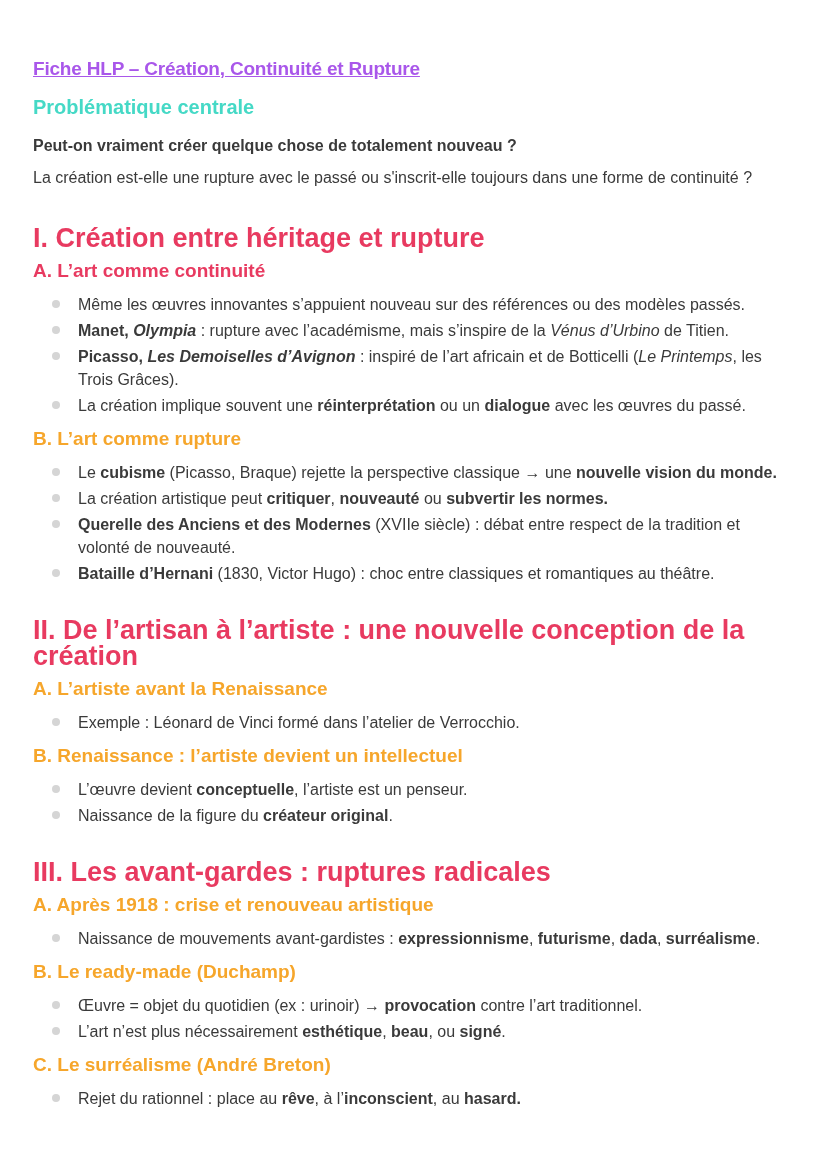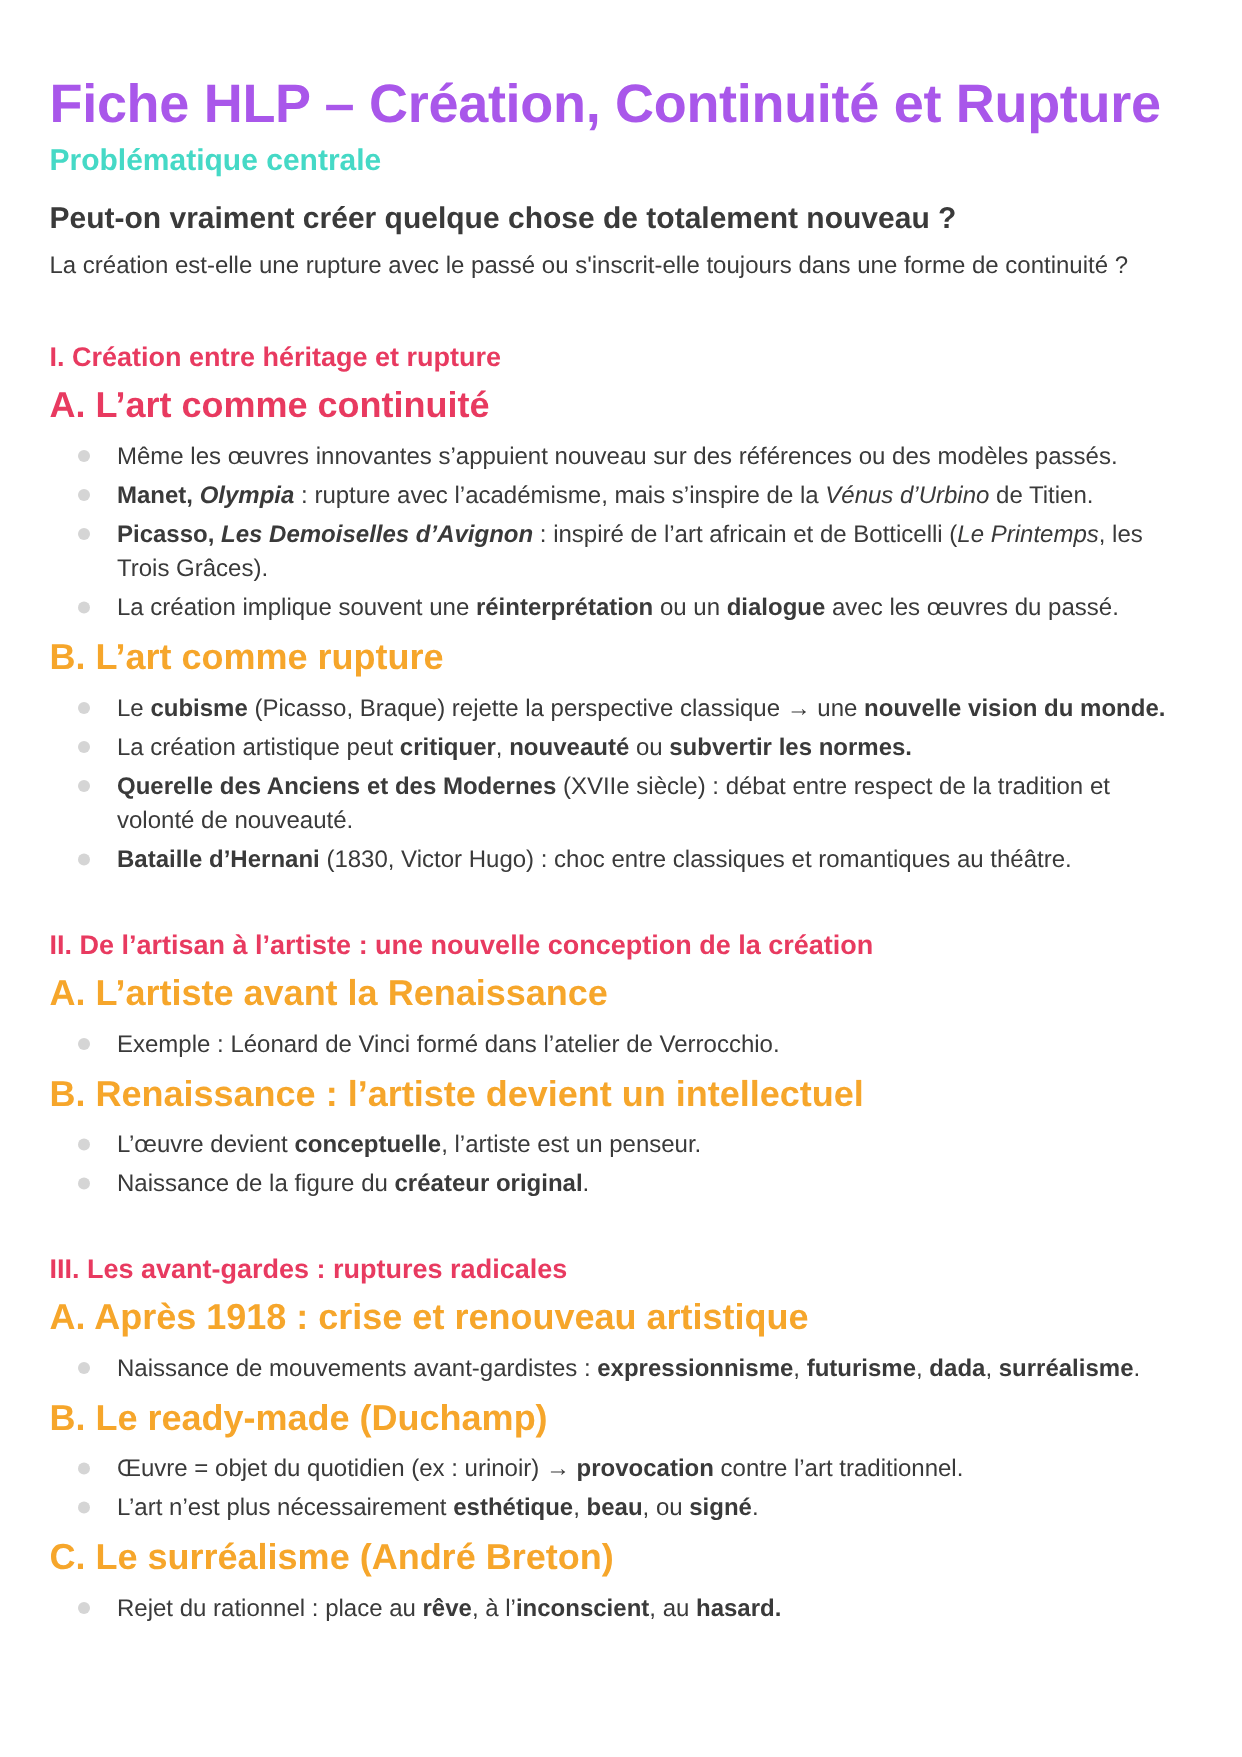--- a/index.html
+++ b/index.html
@@ -6,26 +6,26 @@
     --purple:#a957ea; --teal:#45d9c6; --pink:#e83a60; --orange:#f6a62b;
     --bullet:#d5d5d5; --text:#3a3a3a;
   }
   *{box-sizing:border-box;}
   html,body{margin:0;padding:0;}
   body{
     width:828px;height:1171px;background:#ffffff;overflow:hidden;
     font-family:"Liberation Sans",sans-serif;color:var(--text);
   }
   .page{padding:52px 33px 0 33px;}
-  .title{font-size:36px;line-height:33px;font-weight:bold;margin:0;color:var(--purple);letter-spacing:-0.2px;}
+  .title{font-size:19px;line-height:33px;font-weight:bold;margin:0;color:var(--purple);letter-spacing:-0.2px;text-decoration:underline;}
   .subtitle{font-size:20px;line-height:25px;font-weight:bold;margin:10px 0 0;color:var(--teal);}
-  .q{font-size:20px;line-height:24px;font-weight:bold;margin:14px 0 0;}
+  .q{font-size:16px;line-height:24px;font-weight:bold;margin:14px 0 0;}
   .lead{font-size:16px;line-height:31px;margin:4px 0 0;max-width:742px;}
-  .h2{font-size:18px;line-height:26px;font-weight:bold;margin:32px 0 0;}
-  .h3{font-size:24px;line-height:24px;font-weight:bold;margin:8px 0 0;}
+  .h2{font-size:27px;line-height:26px;font-weight:bold;margin:32px 0 0;}
+  .h3{font-size:19px;line-height:24px;font-weight:bold;margin:8px 0 0;}
   .c-pink{color:var(--pink);}
   .c-orange{color:var(--orange);}
   ul.list{list-style:none;margin:10px 0 10px;padding:0;}
   ul.list li{
     position:relative;padding-left:45px;font-size:16px;line-height:23px;
     margin:0 0 3px;max-width:765px;
   }
   ul.list li::before{
     content:"";position:absolute;left:19px;top:7px;width:8px;height:8px;
     border-radius:50%;background:var(--bullet);

